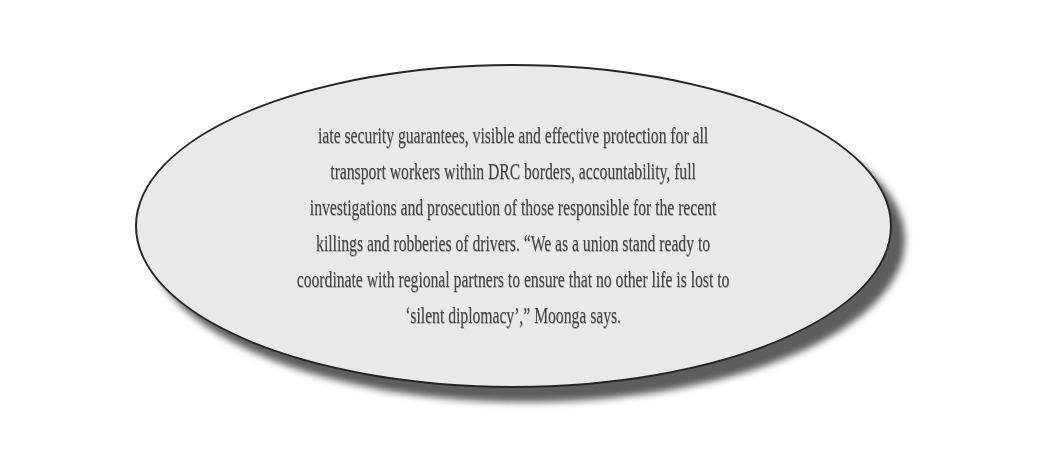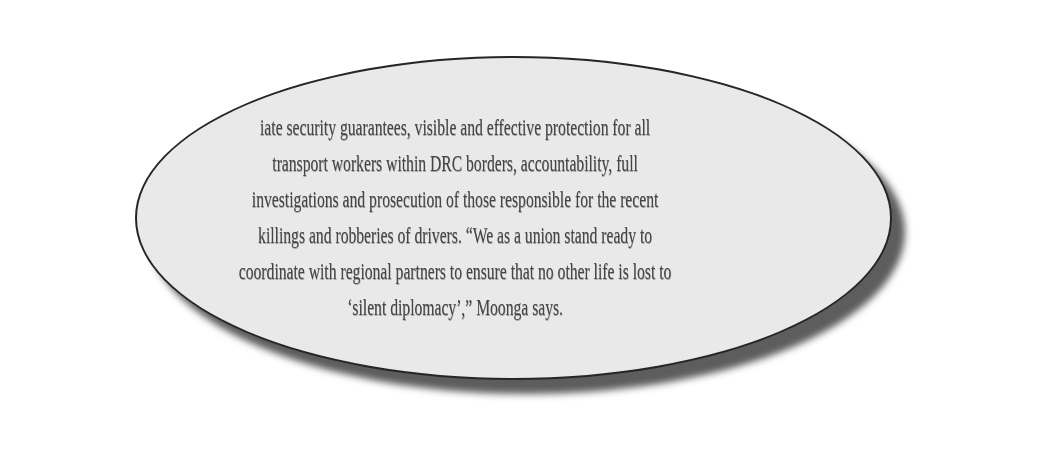--- a/index.html
+++ b/index.html
@@ -11,30 +11,31 @@
   .canvas {
     position: relative;
     width: 1050px;
     height: 450px;
     background: #ffffff;
     overflow: hidden;
   }
   .quote-ellipse {
     position: absolute;
     left: 135px;
-    top: 56px;
+    top: 64px;
     width: 757px;
     height: 324px;
     background: #e9e9e9;
     border: 2px solid #262626;
     border-radius: 50%;
     box-shadow: 13px 14px 7px rgba(75, 75, 75, 0.9);
     box-sizing: border-box;
     display: flex;
     align-items: center;
+    justify-content: center;
   }
   .quote-textblock {
     transform: scaleX(0.68);
     transform-origin: 50% 50%;
     text-align: center;
     white-space: nowrap;
     color: #454545;
     font-size: 23px;
     line-height: 36px;
     text-shadow: 0.5px 0.5px 0.7px rgba(40, 40, 40, 0.35);

